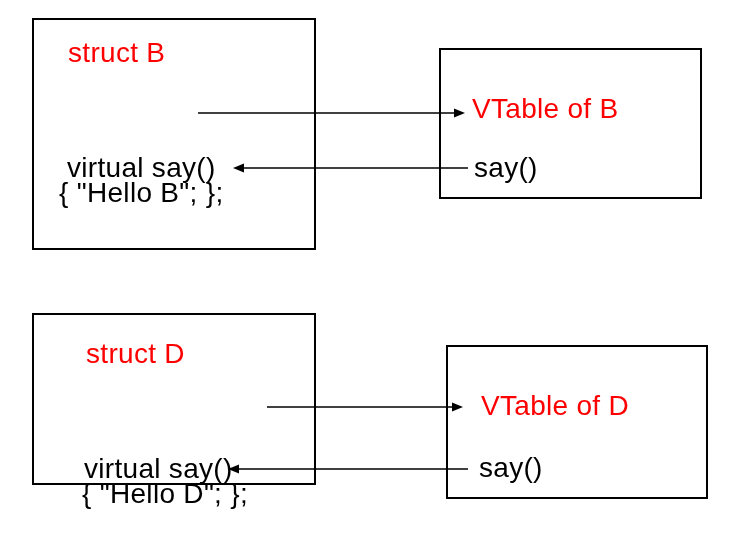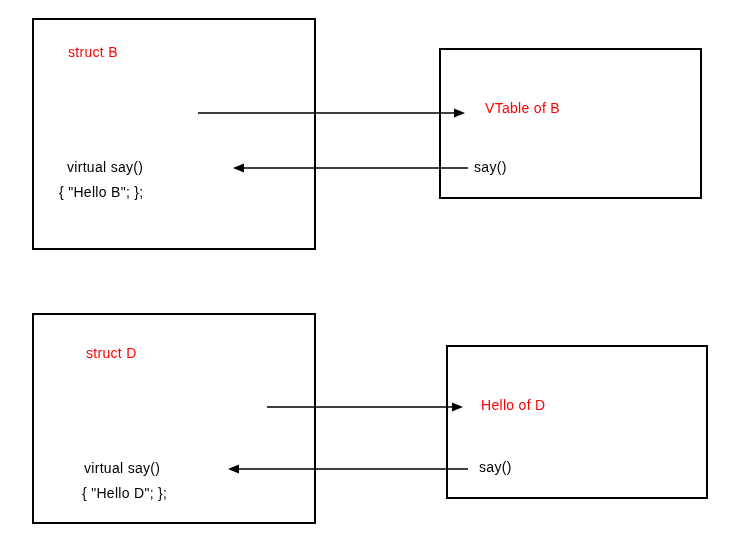--- a/index.html
+++ b/index.html
@@ -6,48 +6,48 @@
     margin: 0;
     padding: 0;
     background: #ffffff;
   }
   .canvas {
     position: relative;
     width: 730px;
     height: 546px;
     background: #ffffff;
     font-family: "Liberation Sans", sans-serif;
-    font-size: 14px;
+    font-size: 28px;
     letter-spacing: 0.3px;
     color: #000000;
     overflow: hidden;
   }
   .box {
     position: absolute;
     border: 2px solid #000000;
     background: #ffffff;
     box-sizing: border-box;
   }
   .box-struct-b { left: 32px;  top: 18px;  width: 284px; height: 232px; }
   .box-vtable-b { left: 439px; top: 48px;  width: 263px; height: 151px; }
-  .box-struct-d { left: 32px;  top: 313px; width: 284px; height: 211px; }
+  .box-struct-d { left: 32px;  top: 313px; width: 284px; height: 172px; }
   .box-vtable-d { left: 446px; top: 345px; width: 262px; height: 154px; }
   .t {
     position: absolute;
     line-height: 25px;
     white-space: pre;
   }
   .red { color: #ff0000; }
   
   .b-title { left: 34px; top: 20px; }
   .b-vptr  { left: 30px; top: 70px; }
   .b-m1    { left: 33px; top: 135px; }
   .b-m2    { left: 25px; top: 160px; }
   
-  .vb-title { left: 44px; top: 46px; }
+  .vb-title { left: 31px; top: 46px; }
   .vb-entry { left: 33px; top: 105px; }
   
   .d-title { left: 52px; top: 26px; }
   .d-vptr  { left: 47px; top: 79px; }
   .d-m1    { left: 50px; top: 141px; }
   .d-m2    { left: 48px; top: 166px; }
   
   .vd-title { left: 33px; top: 46px; }
   .vd-entry { left: 31px; top: 108px; }
   svg.arrows {
@@ -74,21 +74,21 @@
     <span class="t vb-entry">say()</span>
   </div>
 
   <div class="box box-struct-d">
     <span class="t red d-title">struct D</span>
     <span class="t d-m1">virtual say()</span>
     <span class="t d-m2">{ "Hello D"; };</span>
   </div>
 
   <div class="box box-vtable-d">
-    <span class="t red vd-title">Hello of D</span>
+    <span class="t red vd-title">VTable of D</span>
     <span class="t vd-entry">say()</span>
   </div>
 
   <svg class="arrows" width="730" height="546" viewBox="0 0 730 546">
 
     <g>
       <line x1="198" y1="113" x2="454" y2="113" stroke="#000000" stroke-width="1.6"></line>
       <polygon points="465,113 454,108.5 454,117.5" fill="#000000"></polygon>
     </g>
 

